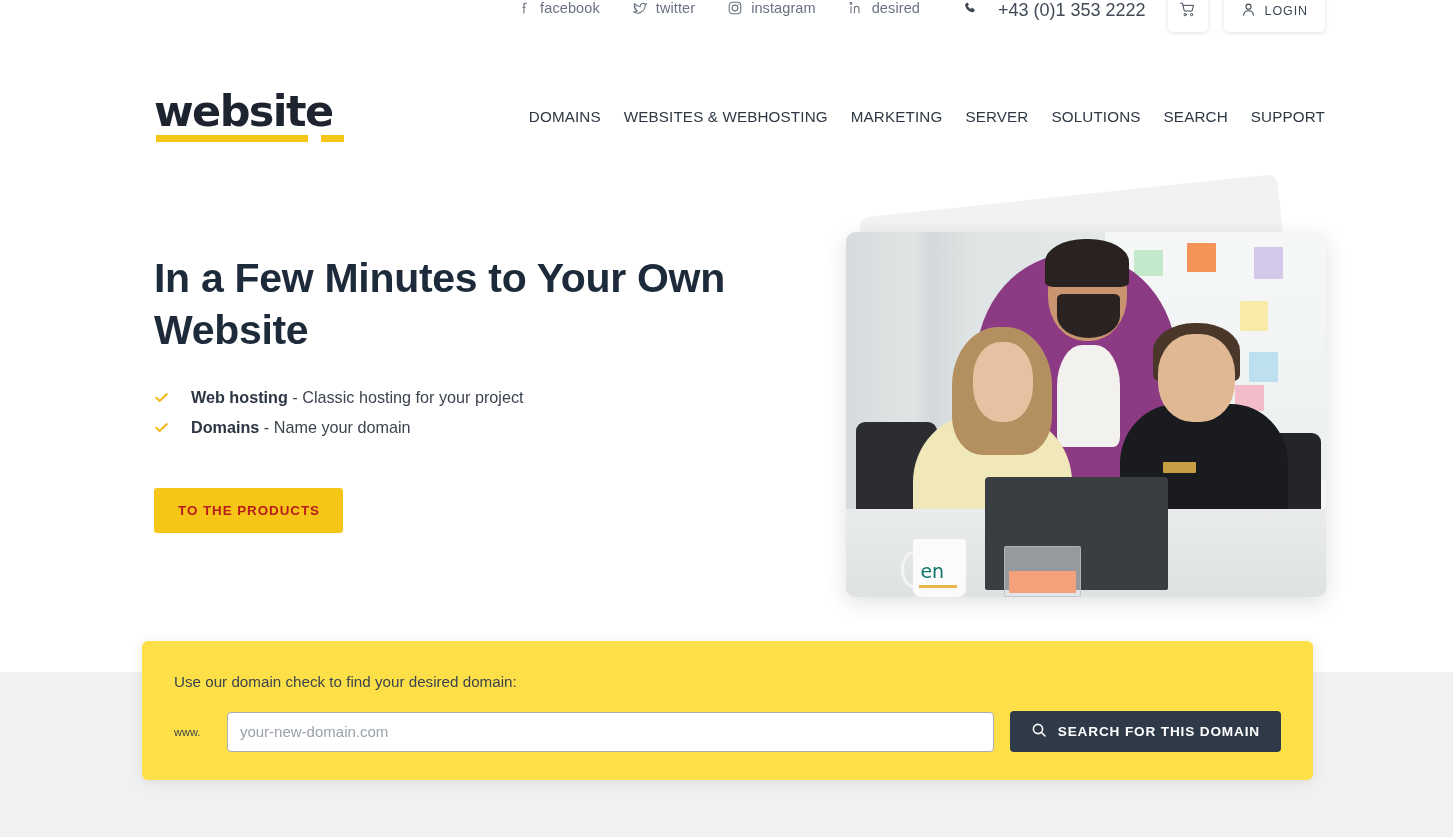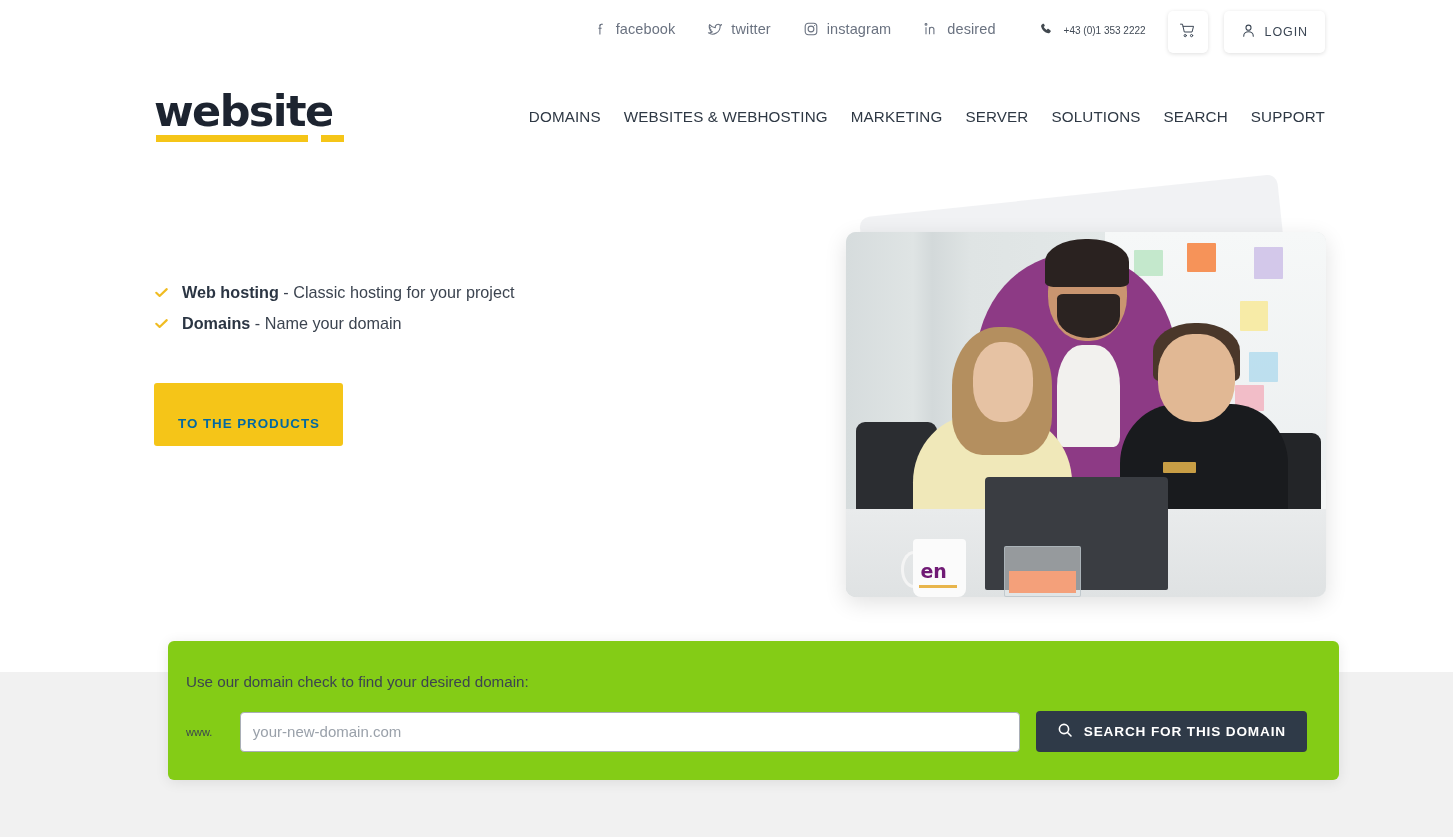--- a/index.html
+++ b/index.html
@@ -29,21 +29,20 @@
 
   
   .utility-bar {
     position: absolute;
     left: 0; top: 0;
     width: 1453px; height: 66px;
     display: flex;
     align-items: flex-start;
     justify-content: flex-end;
     padding-right: 128px;
-    padding-top: 21px;
   }
 
   .social-list {
     display: flex;
     align-items: center;
     gap: 32px;
   }
 
   .social-link {
     display: flex;
@@ -54,24 +53,24 @@
     text-decoration: none;
     letter-spacing: 0.1px;
     cursor: pointer;
   }
   .social-link .ico { display: block; width: 16px; height: 16px; }
   .social-link .ico svg { display: block; }
 
   .phone-link {
     display: flex;
     align-items: center;
-    gap: 10px;
+    gap: 20px;
     margin-left: 42px;
     color: #414a56;
-    font-size: 10px;
+    font-size: 18px;
     text-decoration: none;
     cursor: pointer;
     white-space: nowrap;
   }
 
   .icon-btn {
     margin-left: 22px;
     margin-top: -10px;
     height: 42px;
     min-width: 40px;
@@ -170,43 +169,43 @@
     max-width: 580px;
   }
 
   .bullets {
     margin-top: 31px;
     list-style: none;
   }
   .bullet {
     display: flex;
     align-items: baseline;
-    gap: 13px;
+    gap: 22px;
     margin-bottom: 11.5px;
     font-size: 16.2px;
     color: #38414e;
   }
   .bullet .check {
     flex: 0 0 auto;
     width: 15px; height: 15px;
     position: relative;
     top: 2px;
   }
   .bullet .b-strong { font-weight: bold; color: #2b3543; }
   .bullet .b-rest { color: #3c4450; }
 
   .cta {
     display: inline-block;
     margin-top: 39px;
     background: #f5c518;
-    color: #0369a1;
+    color: #b91c1c;
     font-size: 13.4px;
     font-weight: bold;
     letter-spacing: 0.95px;
-    padding: 33px 23px 15px 24px;
+    padding: 15px 23px 15px 24px;
     border: none;
     border-radius: 3px;
     cursor: pointer;
     font-family: "Liberation Sans", sans-serif;
   }
 
   
   .hero-media {
     position: absolute;
     left: 820px; top: 190px;
@@ -335,21 +334,21 @@
     background: #3a3d42; border-radius: 4px 4px 2px 2px;
   }
   .ph-mug {
     position: absolute; left: 14%; bottom: 0;
     width: 11%; height: 16%;
     background: #fbfbfb; border-radius: 4px 4px 8px 8px;
   }
   .ph-mug-en {
     position: absolute; left: 15.5%; bottom: 4%;
     font-family: "DejaVu Sans", sans-serif;
-    font-weight: bold; font-size: 19px; color: #701a75;
+    font-weight: normal; font-size: 19px; color: #0f766e;
   }
   .ph-mug-bar {
     position: absolute; left: 15.2%; bottom: 2.4%;
     width: 8%; height: 3px; background: #e8b54c;
   }
   .ph-mug-handle {
     position: absolute; left: 11.5%; bottom: 2.5%;
     width: 5.5%; height: 10%;
     border: 3px solid #f4f4f4;
     border-right-color: transparent;
@@ -364,26 +363,26 @@
   }
   .ph-tray-paper {
     position: absolute; left: 34%; bottom: 1%;
     width: 14%; height: 6%;
     background: #f4a07a;
   }
 
   
   .search-card {
     position: absolute;
-    left: 168px; top: 641px;
+    left: 142px; top: 641px;
     width: 1171px; height: 139px;
-    background: #84cc16;
+    background: #fde047;
     border-radius: 6px;
     box-shadow: 0 2px 14px rgba(0,0,0,0.09);
-    padding: 32px 32px 0 18px;
+    padding: 32px 32px 0 32px;
   }
   .search-label {
     font-size: 15.2px;
     color: #3c4450;
     margin-bottom: 21px;
   }
   .search-row {
     display: flex;
     align-items: center;
     gap: 0;
@@ -524,20 +523,21 @@
       <a>WEBSITES &amp; WEBHOSTING</a>
       <a>MARKETING</a>
       <a>SERVER</a>
       <a>SOLUTIONS</a>
       <a>SEARCH</a>
       <a>SUPPORT</a>
     </nav>
   </div>
 
   <div class="hero-text">
+    <h1 class="hero-title">In a Few Minutes to Your Own Website</h1>
 
     <ul class="bullets">
       <li class="bullet">
         <span class="check">
           <svg width="15" height="15" viewBox="0 0 16 16" fill="none" stroke="#f0bc22" stroke-width="2.3" stroke-linecap="round" stroke-linejoin="round">
             <path d="M2.4 8.3 6 11.7 13.6 4.4"></path>
           </svg>
         </span>
         <span><span class="b-strong">Web hosting</span><span class="b-rest"> - Classic hosting for your project</span></span>
       </li>

